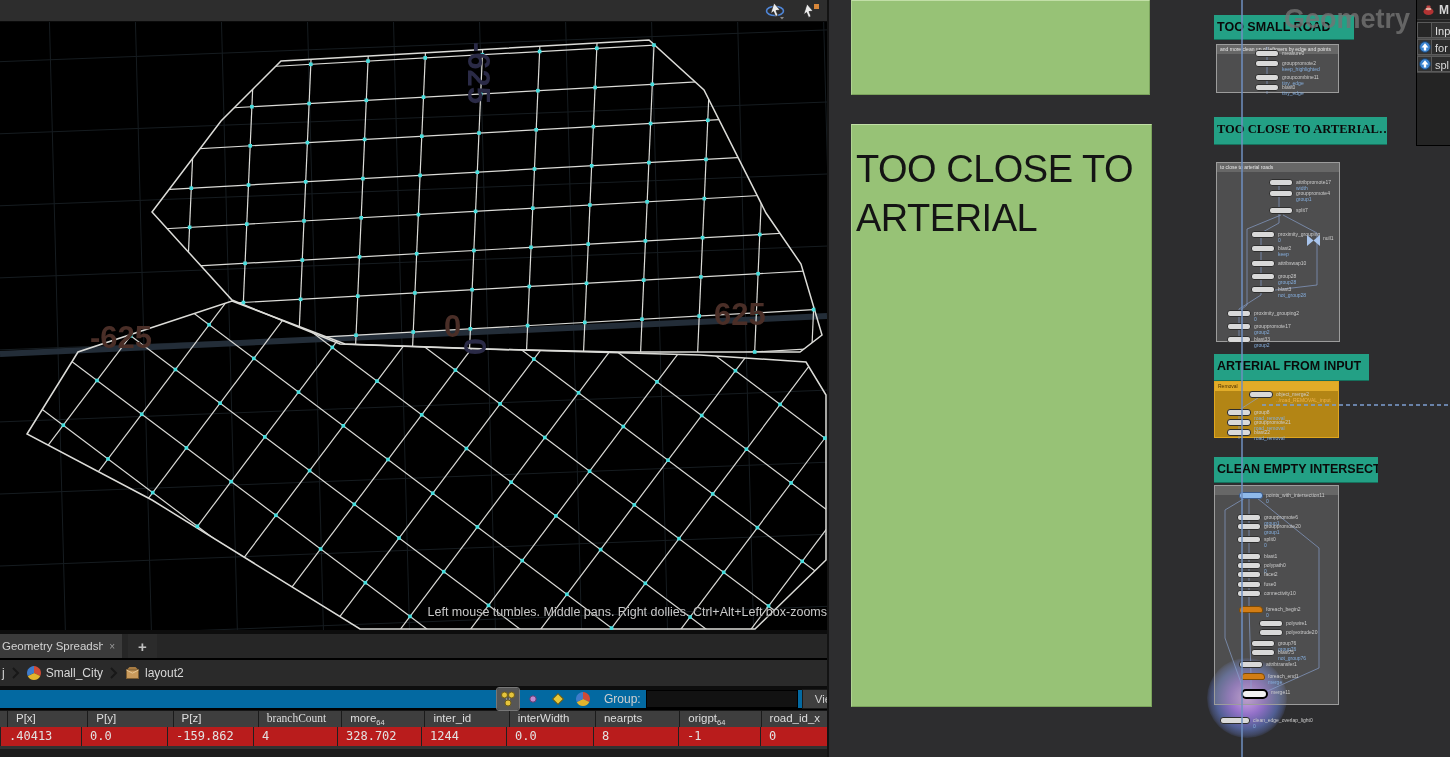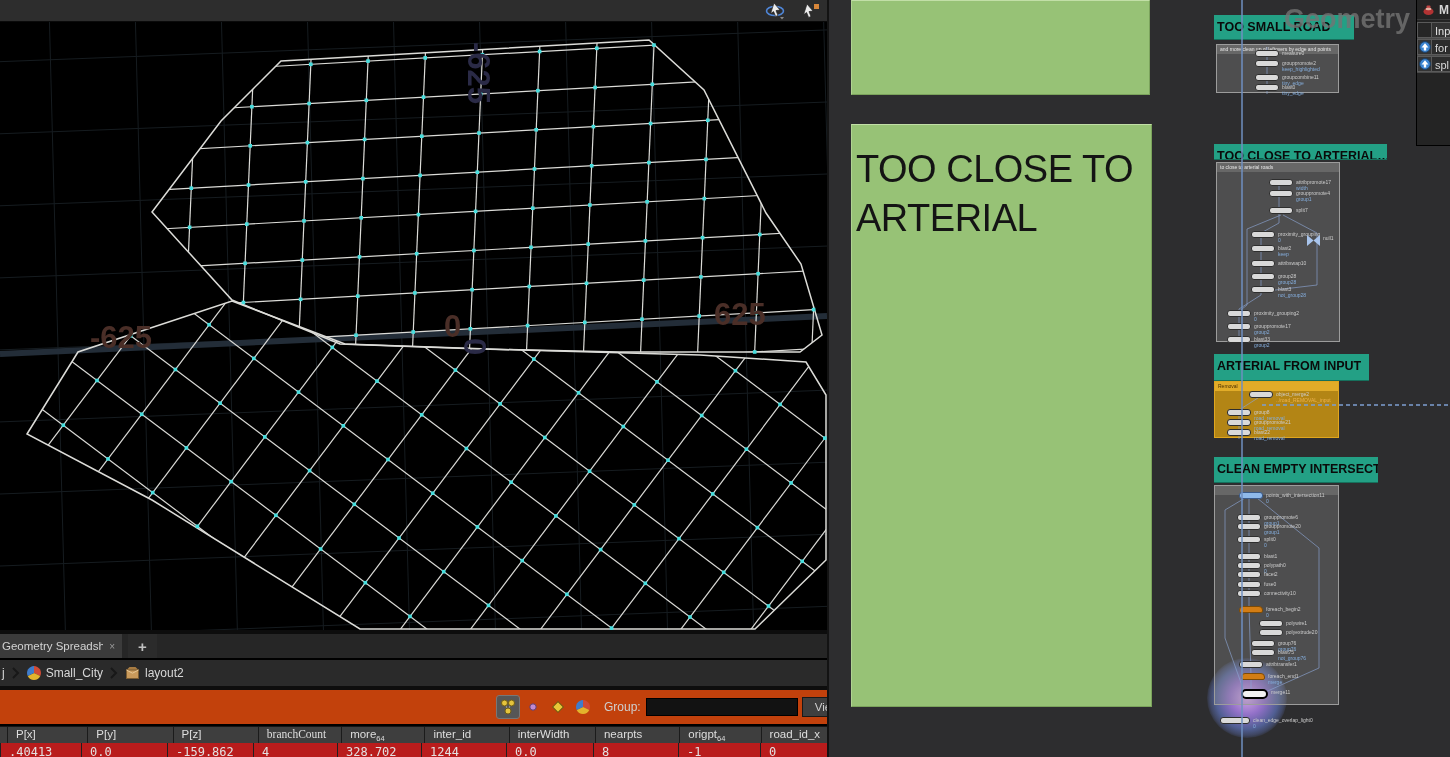--- a/index.html
+++ b/index.html
@@ -25,21 +25,21 @@
   .tab-bar { height:24px; background:#262626; display:flex; align-items:stretch; }
   .tab { background:#3b3b3b; display:flex; align-items:center; padding:0 7px 0 2px; max-width:122px; }
   .tab-label { color:#d2d2d2; font-size:11.5px; white-space:nowrap; overflow:hidden; }
   .tab-close { color:#9a9a9a; font-size:10px; margin-left:6px; }
   .tab-plus { color:#c0c0c0; font-size:15px; font-weight:bold; padding:0 10px; display:flex; align-items:center; background:#2b2b2b; border-left:6px solid #262626; }
   
   .path-bar { height:26px; background:#2a2a2a; display:flex; align-items:center; gap:4px; padding-left:2px; }
   .crumb { display:flex; align-items:center; gap:5px; color:#d8d8d8; font-size:12px; }
   .crumb-sep { display:flex; align-items:center; margin:0 3px; }
   
-  .ss-toolbar { height:34px; background:#c2410c; display:flex; align-items:center; }
+  .ss-toolbar { height:18px; background:#0369a1; display:flex; align-items:center; }
   .ss-icons { display:flex; gap:3px; margin-left:497px; }
   .icon-btn { width:22px; height:22px; display:flex; align-items:center; justify-content:center; border-radius:2px; }
   .icon-btn.selected { background:#565656; outline:1px solid #777; }
   .group-label { color:#cfcfcf; font-size:12px; margin:0 5px 0 10px; }
   .group-input { width:172px; height:18px; background:#121212; border:1px solid #000; color:#ddd; font-size:11px; padding:0 4px; }
   .view-btn { margin-left:4px; height:20px; background:#3f3f3f; border:1px solid #191919; color:#d0d0d0; font-size:11.5px; padding:0 12px; white-space:nowrap; }
   
   .ss-table { background:#2b2b2b; }
   .ss-head { display:flex; height:17px; background:#3e3e3e; border-top:1px solid #161616;padding-left:7px; }
   .th { color:#dedede; font-size:11.5px; padding:1px 0 0 8px; border-left:1px solid #1b1b1b; overflow:hidden; white-space:nowrap; }
@@ -503,20 +503,21 @@
           <rect x="150.9" y="468.8" width="3.6" height="3.6" fill="#46dede"></rect>
           <rect x="195.6" y="502.5" width="3.6" height="3.6" fill="#46dede"></rect>
         </svg>
       <div id="vp-labels">
           <div class="vp-label x" style="left: 90px; top: 298px;">-625</div>
           <div class="vp-label x" style="left: 444px; top: 287px;">0</div>
           <div class="vp-label x" style="left: 714px; top: 275px;">625</div>
           <div class="vp-label z" style="left: 496px; top: 20px;">-625</div>
           <div class="vp-label z" style="left: 492px; top: 316px;">0</div>
         </div>
+      <div class="vp-help">Left mouse tumbles. Middle pans. Right dollies. Ctrl+Alt+Left box-zooms</div>
     </div>
 
     <div class="pane-sep4"></div>
 
     <div class="tab-bar">
       <div class="tab">
         <span class="tab-label">Geometry Spreadsheet</span>
         <span class="tab-close">×</span>
       </div>
       <div class="tab-plus">+</div>
@@ -667,21 +668,21 @@
         </div>
         <div class="node" style="left: 38px; top: 29px;">
           <span class="chip"></span>
           <span class="nlbl">groupcombine11<span class="nsub">tiny_edge</span></span>
         </div>
         <div class="node" style="left: 38px; top: 39px;">
           <span class="chip"></span>
           <span class="nlbl">blast0<span class="nsub">tiny_edge</span></span>
         </div>
       </div>
-      <div class="sec-header" style="left: 385px; top: 144px; width: 173px; height: 16px;">TOO CLOSE TO ARTERIAL…</div>
+      <div class="sec-header" style="left: 385px; top: 117px; width: 173px; height: 28px; font-family: Liberation Serif, serif;">TOO CLOSE TO ARTERIAL…</div>
       <div class="net-box gray" style="left: 387px; top: 162px; width: 124px; height: 180px;">
         <span class="box-title">to close to arterial roads</span>
         <svg width="124" height="180" style="position: absolute; left: 0px; top: 0px; pointer-events: none;">
           <polyline points="62,18 62,60 44,70 44,132 22,146 22,180" fill="none" stroke="rgba(140,165,210,0.65)" stroke-width="1"></polyline>
           <polyline points="66,52 100,70 100,122 50,128" fill="none" stroke="rgba(140,165,210,0.65)" stroke-width="1"></polyline>
           <polyline points="64,52 30,66 30,142 20,150" fill="none" stroke="rgba(140,165,210,0.65)" stroke-width="1"></polyline>
         </svg>
         <div class="node" style="left: 52px; top: 16px;">
           <span class="chip"></span>
           <span class="nlbl">attribpromote17<span class="nsub">width</span></span>

